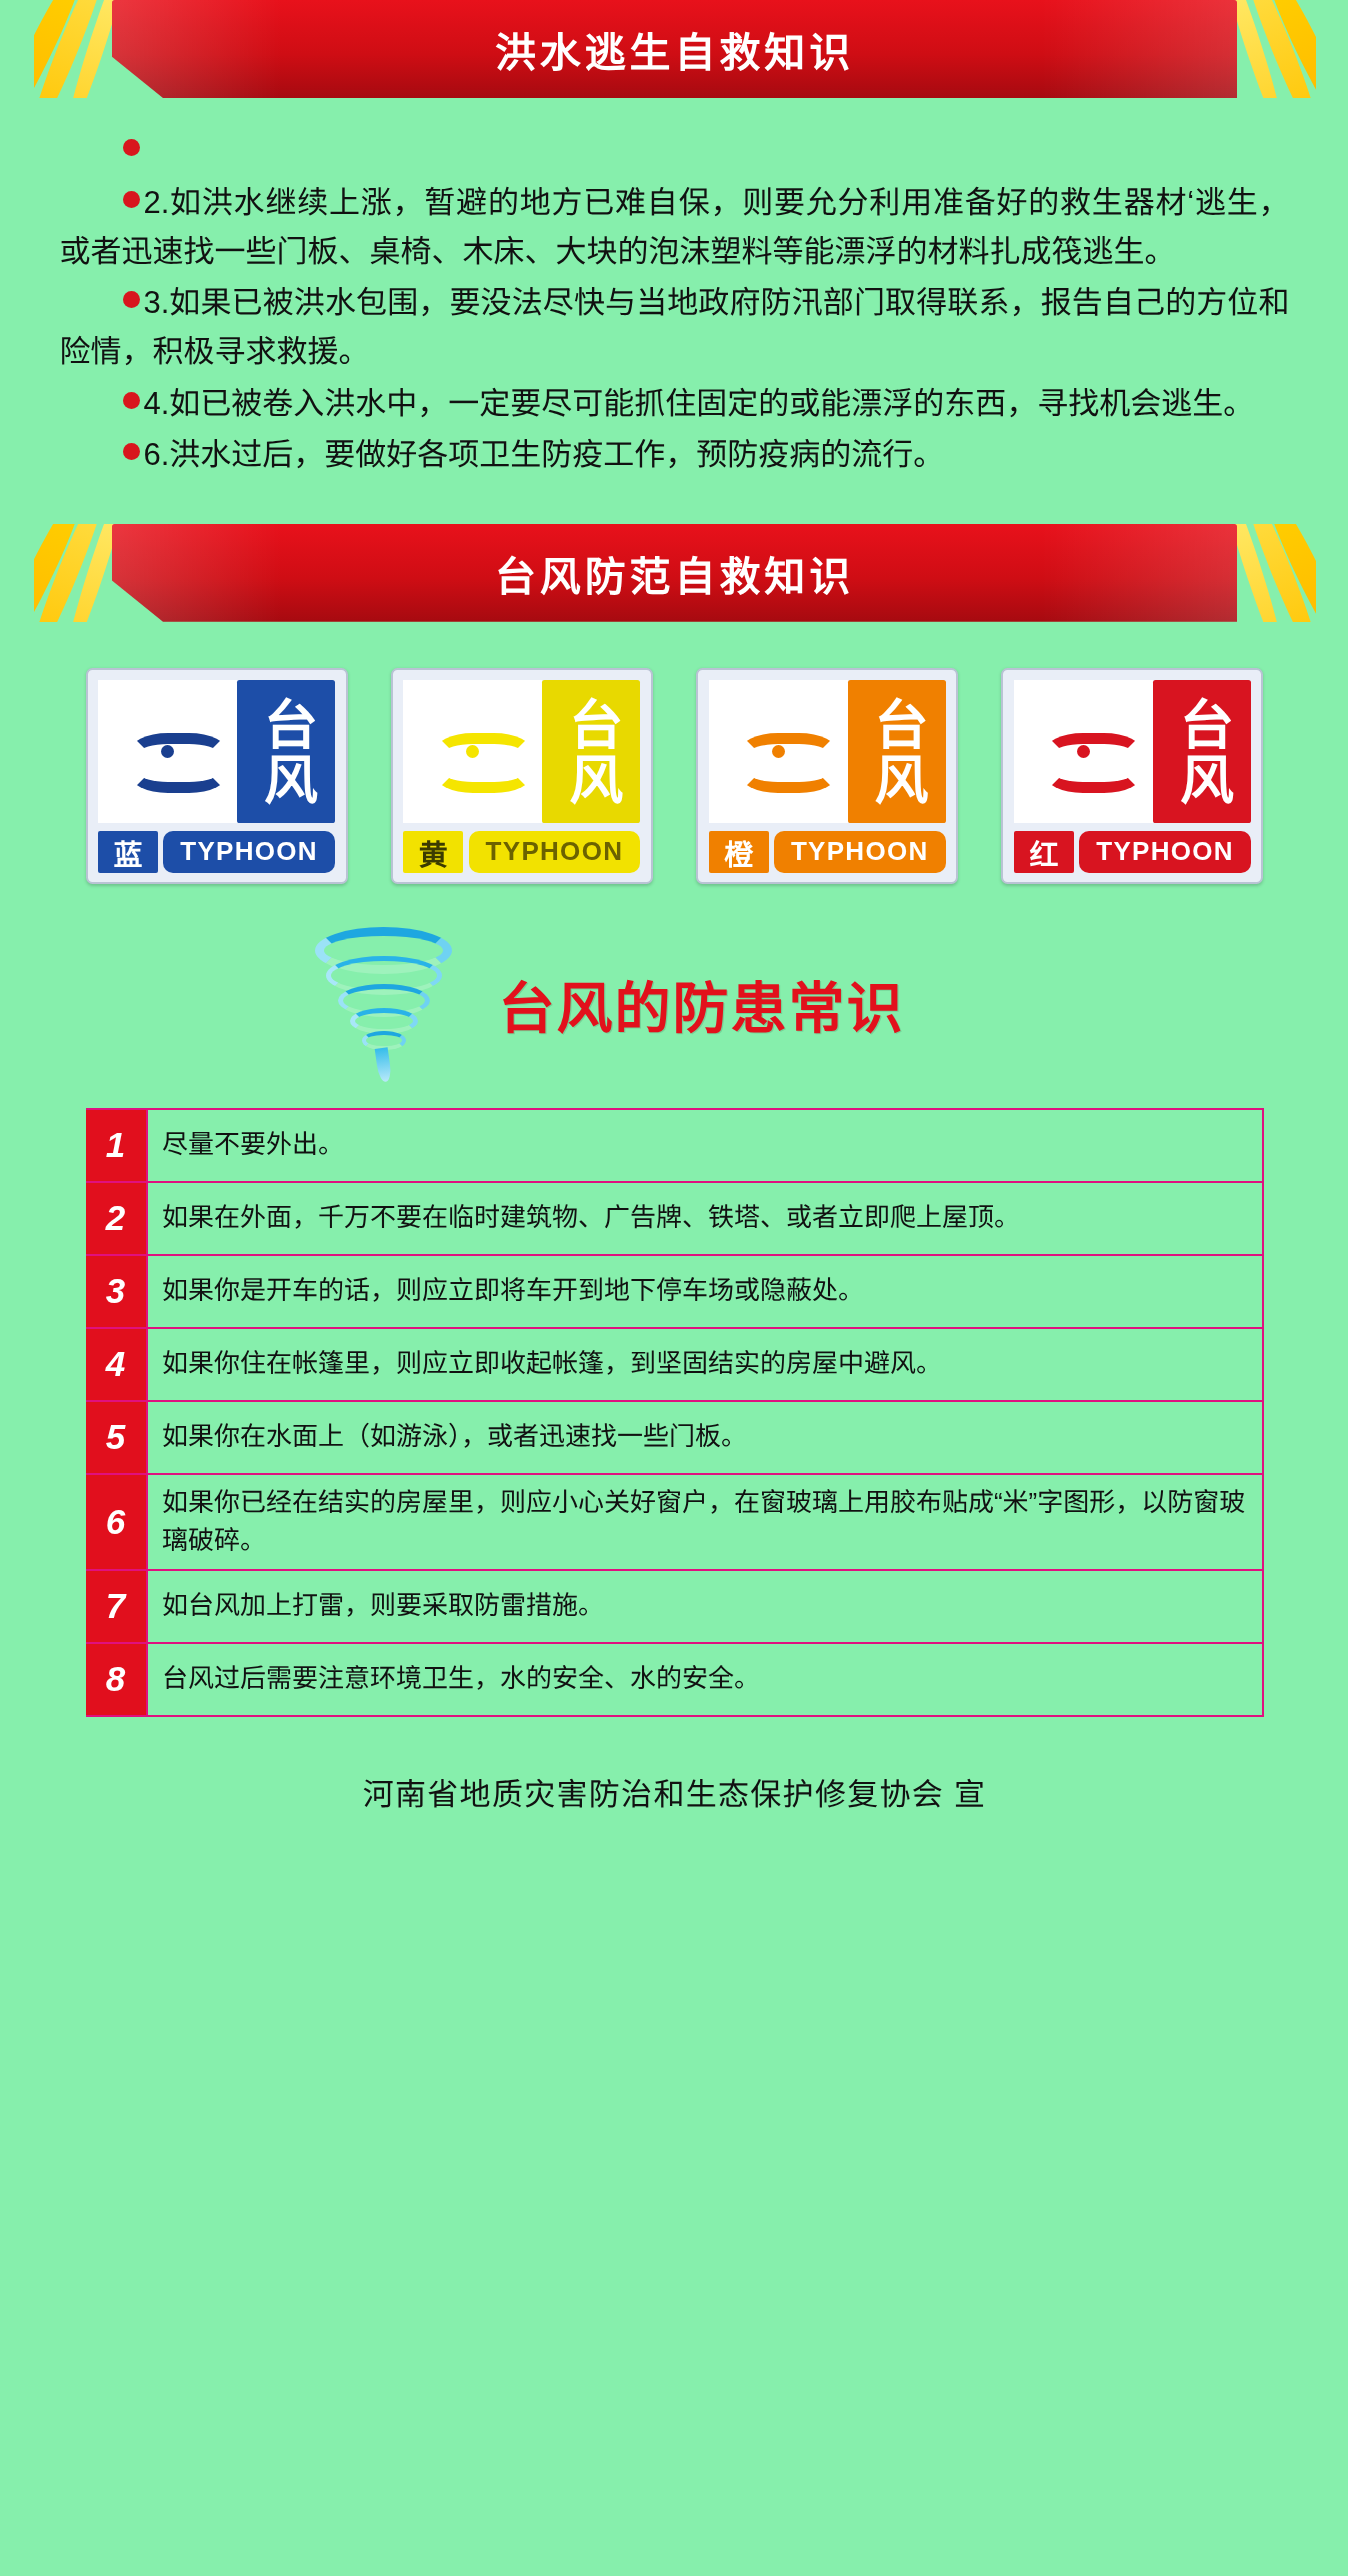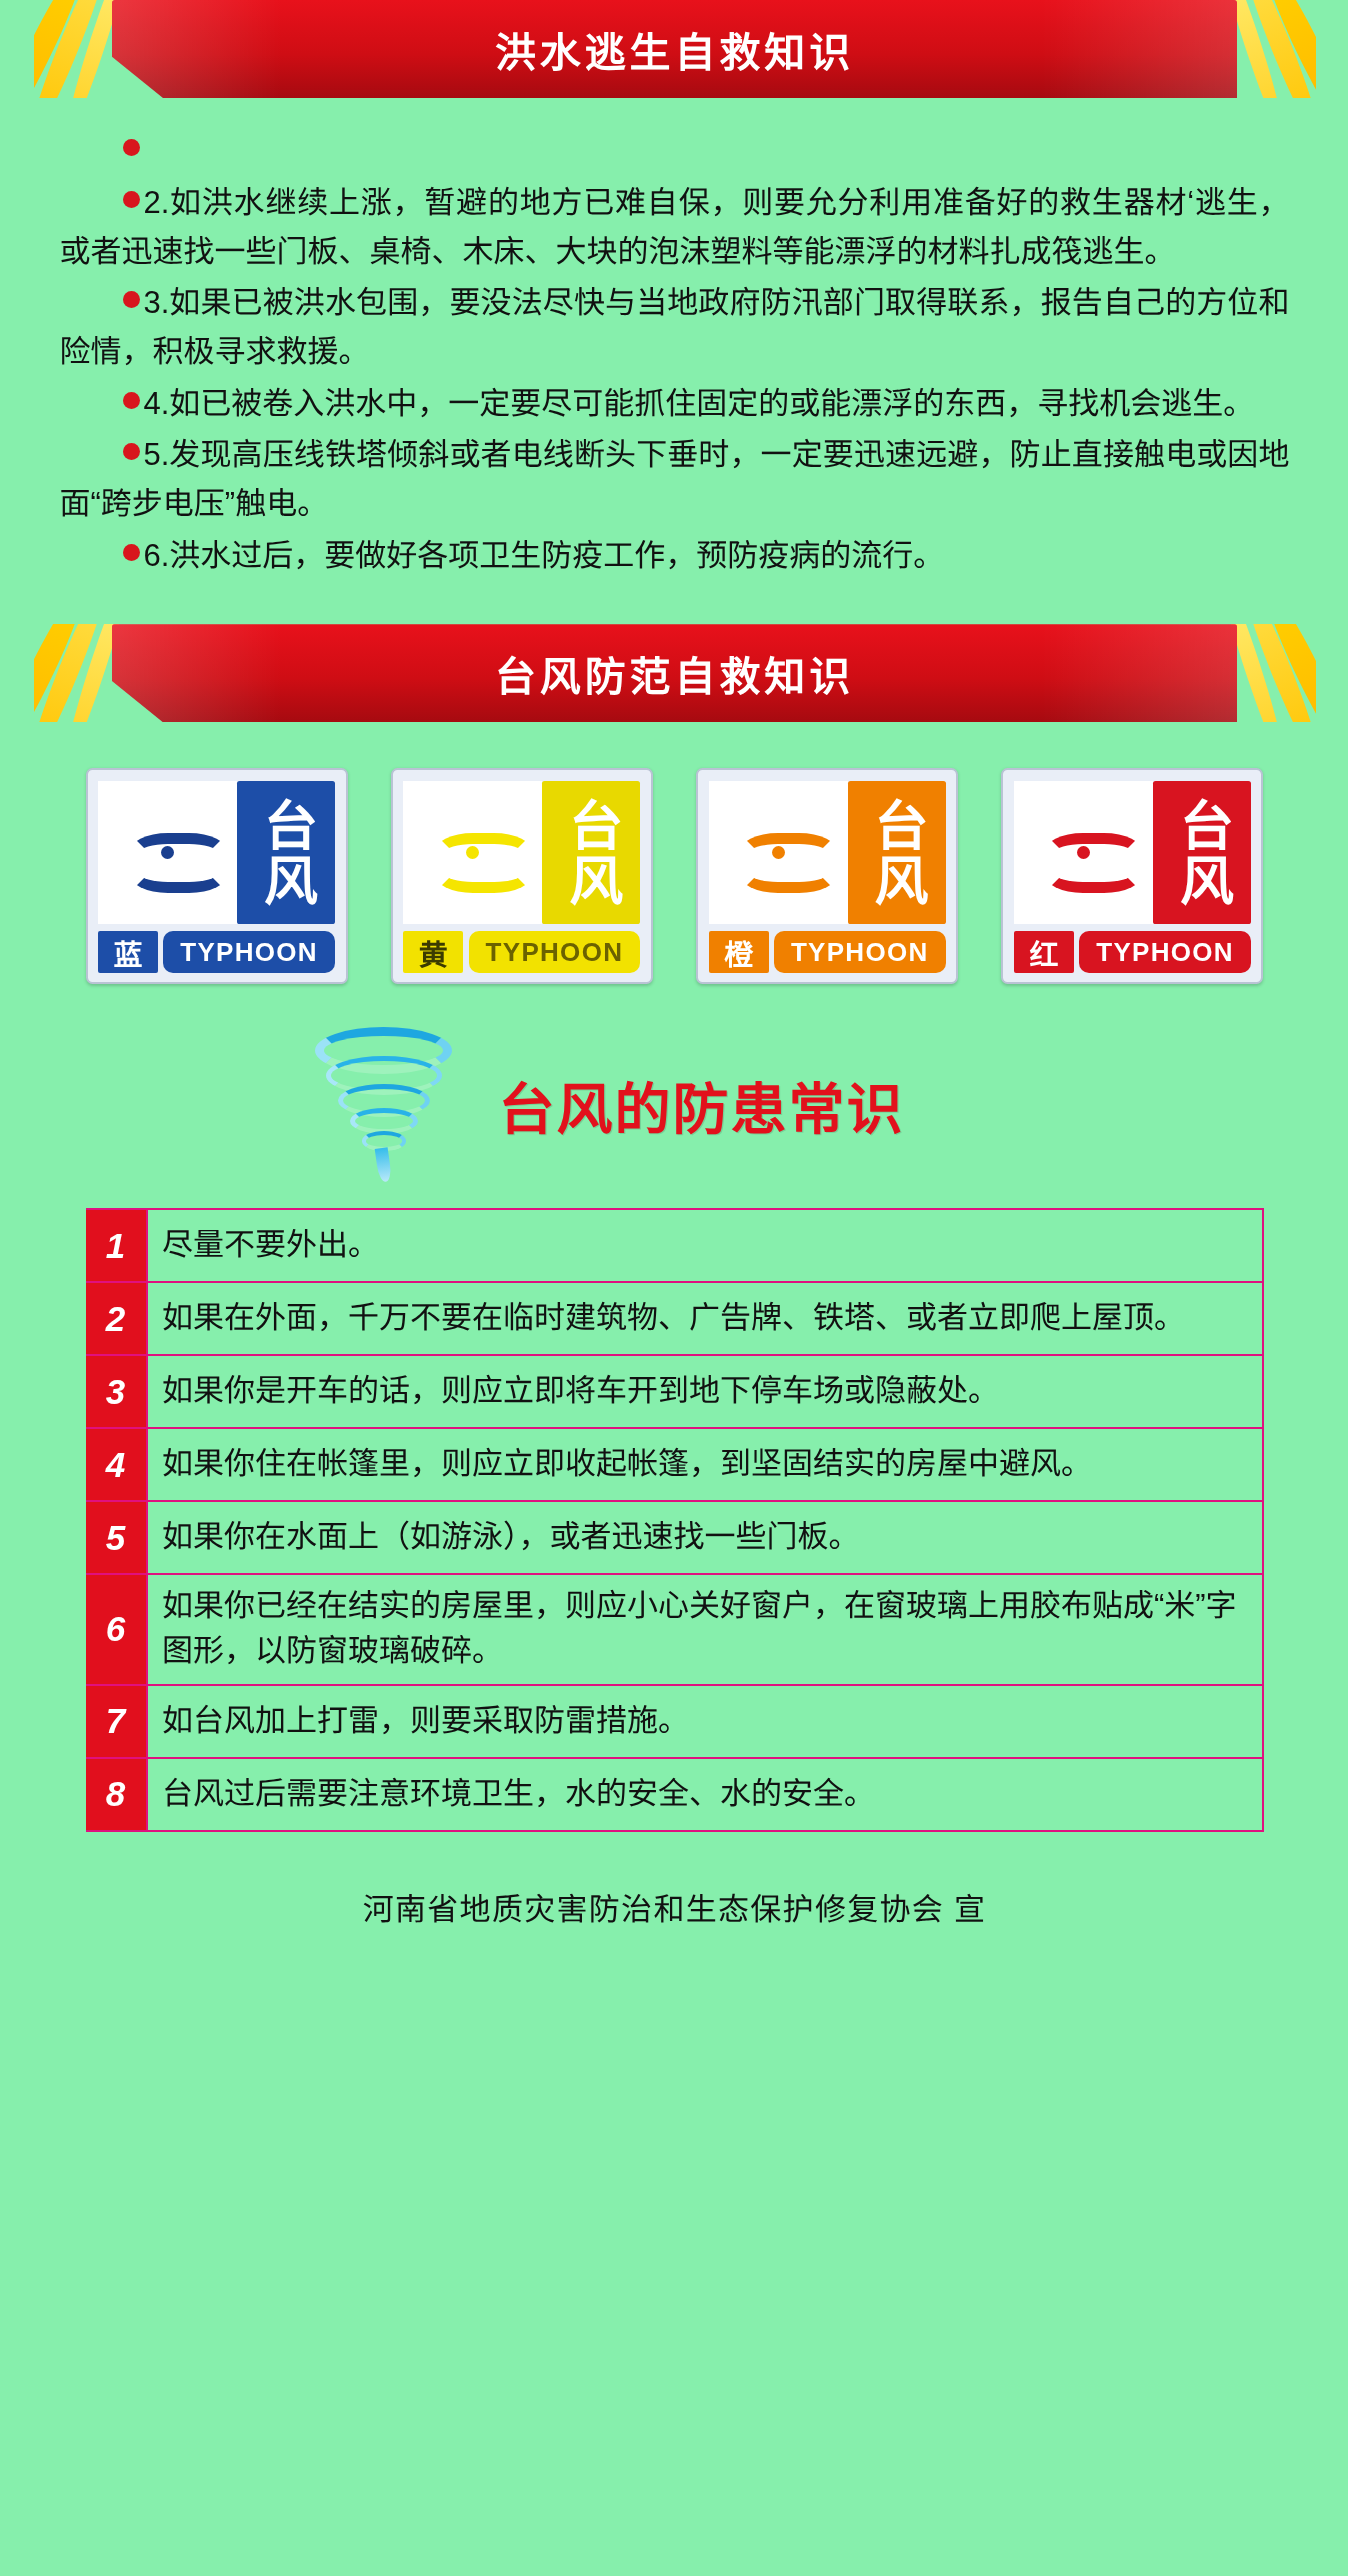--- a/index.html
+++ b/index.html
@@ -317,21 +317,21 @@
     align-items: center;
     justify-content: center;
   }
   .tip-text {
     flex: 1;
     border-left: 2px solid #e0107f;
     border-right: 2px solid #e0107f;
     display: flex;
     align-items: center;
     padding: 9.2px 14.4px;
-    font-size: 31px;
+    font-size: 26px;
     line-height: 1.45;
     color: #111111;
     box-sizing: border-box;
   }
 
   
   .footer {
     width: 1178px;
     margin: 52px auto 0 auto;
     text-align: center;
@@ -359,21 +359,20 @@
     <div class="banner-core">
       <div class="banner-title">洪水逃生自救知识</div>
     </div>
   </div>
 
   <div class="flood-body">
     <p class="para"><span class="bullet"></span></p>
     <p class="para"><span class="bullet"></span><span>2.如洪水继续上涨，暂避的地方已难自保，则要允分利用准备好的救生器材‘逃生，或者迅速找一些门板、桌椅、木床、大块的泡沫塑料等能漂浮的材料扎成筏逃生。</span></p>
     <p class="para"><span class="bullet"></span><span>3.如果已被洪水包围，要没法尽快与当地政府防汛部门取得联系，报告自己的方位和险情，积极寻求救援。</span></p>
     <p class="para"><span class="bullet"></span><span>4.如已被卷入洪水中，一定要尽可能抓住固定的或能漂浮的东西，寻找机会逃生。</span></p>
-    <p class="para"><span class="bullet"></span><span>5.发现高压线铁塔倾斜或者电线断头下垂时，一定要迅速远避，防止直接触电或因地面“跨步电压”触电。</span></p>
     <p class="para"><span class="bullet"></span><span>6.洪水过后，要做好各项卫生防疫工作，预防疫病的流行。</span></p>
   </div>
 
   <div class="section-gap"></div>
 
   <div class="banner">
     <div class="ribbon-left">
       <div class="sw sw1"></div>
         <div class="sw sw2"></div>
         <div class="sw sw3"></div>

